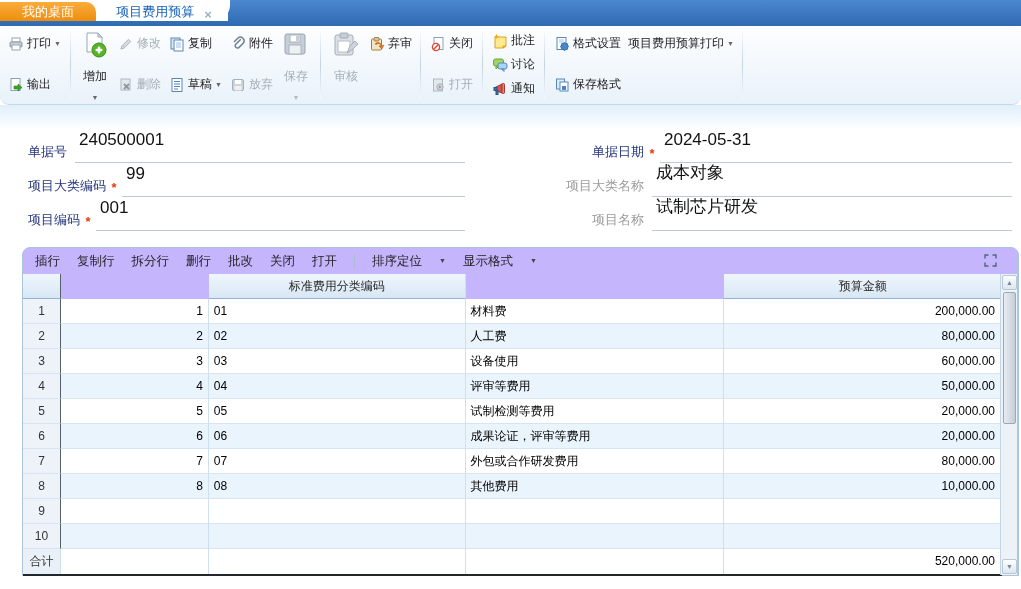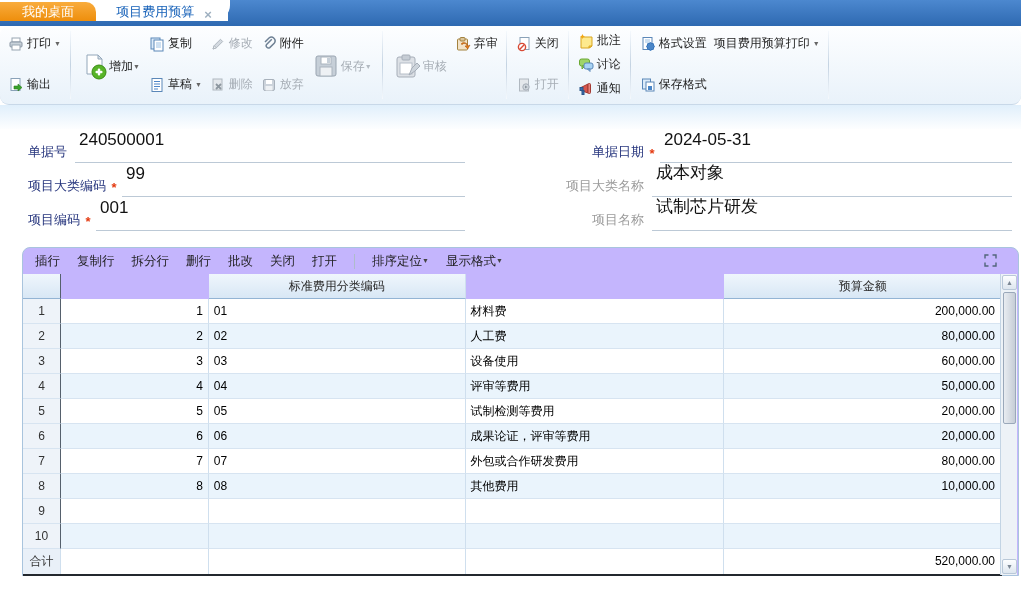--- a/index.html
+++ b/index.html
@@ -22,22 +22,22 @@
 
   
   .toolbar { height:79px; display:flex; align-items:stretch; padding:0 4px;
     background:linear-gradient(#fdfeff,#e9f2fa); border-bottom:1px solid #c8d8e8;border-radius:9px; }
   .tb-sep { width:1px; margin:5px 5px; background:linear-gradient(#f5f9fd,#c4d3e2,#f5f9fd); }
   .tb-col { display:flex; flex-direction:column; justify-content:space-between; padding:8px 1px 10px; }
   .tb-col3 { display:flex; flex-direction:column; justify-content:space-between; padding:5px 1px 6px; }
   .tb-sm { display:flex; align-items:center; gap:3px; padding:1px 3px;
     font-size:12px; color:#1d1d1d; white-space:nowrap; cursor:pointer; }
   .tb-sm.disabled { color:#a6adb5; cursor:default; }
-  .tb-big { display:flex; align-items:center;
-    padding:5px 5px 2px; font-size:12px; color:#1d1d1d; cursor:pointer; gap:0px; }
+  .tb-big { display:flex; flex-direction:column; align-items:center;
+    padding:5px 5px 2px; font-size:12px; color:#1d1d1d; cursor:pointer; gap:9px; }
   .tb-big.disabled { color:#a6adb5; cursor:default; }
   .caret { font-size:7px; color:#666; line-height:8px; }
   .disabled .caret { color:#b3bac2; }
   .tb-top { align-self:flex-start; margin-top:8px; }
   svg { display:block; }
 
   
   .band { height:24px; background:linear-gradient(#e0effb,#fdfeff); }
   .form-area { position:relative; height:118px; background:#fff; }
   .field { position:absolute; display:flex; align-items:flex-end; height:20px; }
@@ -50,21 +50,21 @@
     padding:0 0 12px 4px; white-space:nowrap; }
   .fr .flabel { width:84px; text-align:right; }
 
   
   .grid-panel { position:absolute; left:22px; top:247px; width:997px; height:329px;
     border:1px solid #a9c4dd; border-radius:8px 8px 0 0; background:#c4b5fd; }
   .gt { height:26px; display:flex; align-items:center; padding:0 12px; gap:17px;
     font-size:12.5px; color:#1f1f1f; }
   .gt .lnk { cursor:pointer; white-space:nowrap; }
   .gt .gsep { width:1px; height:15px; background:#aebccb; }
-  .gt .dd { display:flex; align-items:center; gap:0; cursor:pointer; }
+  .gt .dd { display:flex; align-items:center; gap:17px; cursor:pointer; }
   .gt .dd .caret { color:#444; }
   .expand-btn { position:absolute; right:21px; top:6px; cursor:pointer; }
 
   .table { position:absolute; left:0; top:26px; width:979px;
     border-right:1px solid #3f4a55; border-bottom:2px solid #23282e; }
   .trow, .thead, .totalrow { display:flex; height:25px; }
   .cell { border-right:1px solid #cfdfee; border-bottom:1px solid #d7e4f1;
     font-size:12px; line-height:24px; overflow:hidden; white-space:nowrap; background:#fff; }
   .c-no { width:38px; background:#eef3f9; text-align:center; color:#333;
     border-right:1px solid #55606c; }
@@ -135,60 +135,60 @@
           <circle cx="18" cy="19" r="7" fill="#58b428" stroke="#3a8c12"></circle>
           <rect x="14.5" y="17.8" width="7" height="2.4" rx="1" fill="#fff"></rect>
           <rect x="16.8" y="15.5" width="2.4" height="7" rx="1" fill="#fff"></rect>
         </svg>
       </span>
     <span>增加</span>
     <span class="caret">▼</span>
   </div>
 
   <div class="tb-col">
+    <div class="tb-sm disabled">
+      <span>
+          <svg width="16" height="16">
+            <path d="M3 13 L4.2 9.6 L10.5 3.3 L12.7 5.5 L6.4 11.8 Z" fill="#d4dae1" stroke="#b0b8c0"></path>
+            <path d="M3 13 L4.2 9.6 L6.4 11.8 Z" fill="#eceff2" stroke="#b0b8c0"></path>
+          </svg>
+        </span>
+      <span>修改</span>
+    </div>
+    <div class="tb-sm disabled">
+      <span>
+          <svg width="16" height="16">
+            <rect x="3" y="2" width="9" height="11" fill="#e4e8ec" stroke="#b0b8c0"></rect>
+            <path d="M6 12 l5-5 M11 12 l-5-5" stroke="#8d979f" stroke-width="1.8"></path>
+          </svg>
+        </span>
+      <span>删除</span>
+    </div>
+  </div>
+
+  <div class="tb-col">
     <div class="tb-sm">
       <span>
           <svg width="16" height="16">
             <rect x="2" y="2" width="9" height="11" fill="#dcebf9" stroke="#5b87b8"></rect>
             <rect x="5" y="4" width="9" height="11" fill="#fff" stroke="#5b87b8"></rect>
             <path d="M7 7h5M7 9h5M7 11h5" stroke="#9cc1e4" stroke-width="1"></path>
           </svg>
         </span>
       <span>复制</span>
     </div>
     <div class="tb-sm">
       <span>
           <svg width="16" height="16">
             <rect x="3" y="1.5" width="10" height="13" fill="#fff" stroke="#5b87b8"></rect>
             <path d="M5 4.5h6M5 7h6M5 9.5h6M5 12h4" stroke="#4e86c8" stroke-width="1.2"></path>
           </svg>
         </span>
       <span>草稿</span>
       <span class="caret">▼</span>
-    </div>
-  </div>
-
-  <div class="tb-col">
-    <div class="tb-sm disabled">
-      <span>
-          <svg width="16" height="16">
-            <path d="M3 13 L4.2 9.6 L10.5 3.3 L12.7 5.5 L6.4 11.8 Z" fill="#d4dae1" stroke="#b0b8c0"></path>
-            <path d="M3 13 L4.2 9.6 L6.4 11.8 Z" fill="#eceff2" stroke="#b0b8c0"></path>
-          </svg>
-        </span>
-      <span>修改</span>
-    </div>
-    <div class="tb-sm disabled">
-      <span>
-          <svg width="16" height="16">
-            <rect x="3" y="2" width="9" height="11" fill="#e4e8ec" stroke="#b0b8c0"></rect>
-            <path d="M6 12 l5-5 M11 12 l-5-5" stroke="#8d979f" stroke-width="1.8"></path>
-          </svg>
-        </span>
-      <span>删除</span>
     </div>
   </div>
 
   <div class="tb-col">
     <div class="tb-sm">
       <span>
           <svg width="16" height="16">
             <path d="M10.8 3.2 L5.6 8.4 a2.3 2.3 0 0 0 3.2 3.2 l4.4-4.4 a3.7 3.7 0 0 0-5.2-5.2 L4 6" fill="none" stroke="#6e8094" stroke-width="1.5"></path>
           </svg>
         </span>

